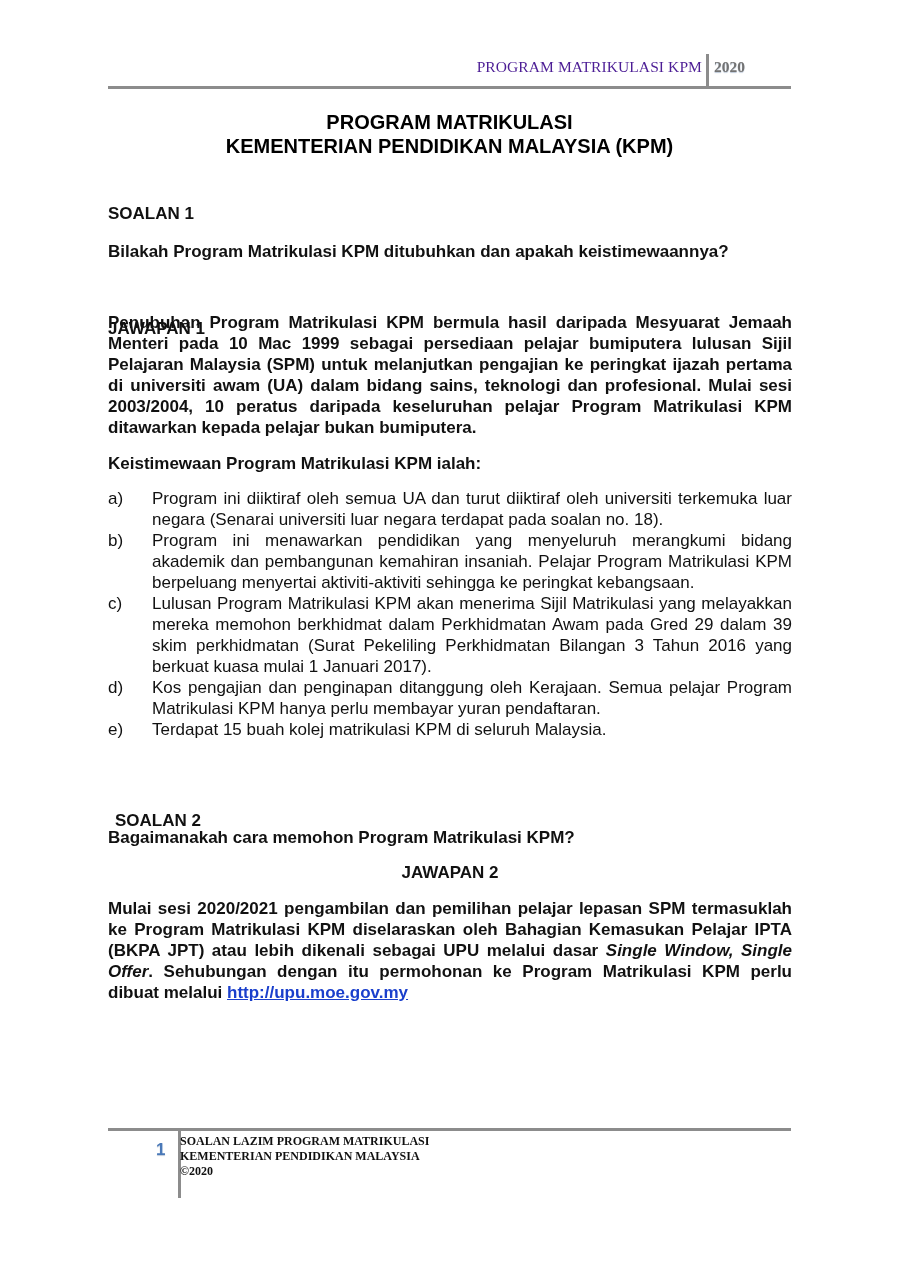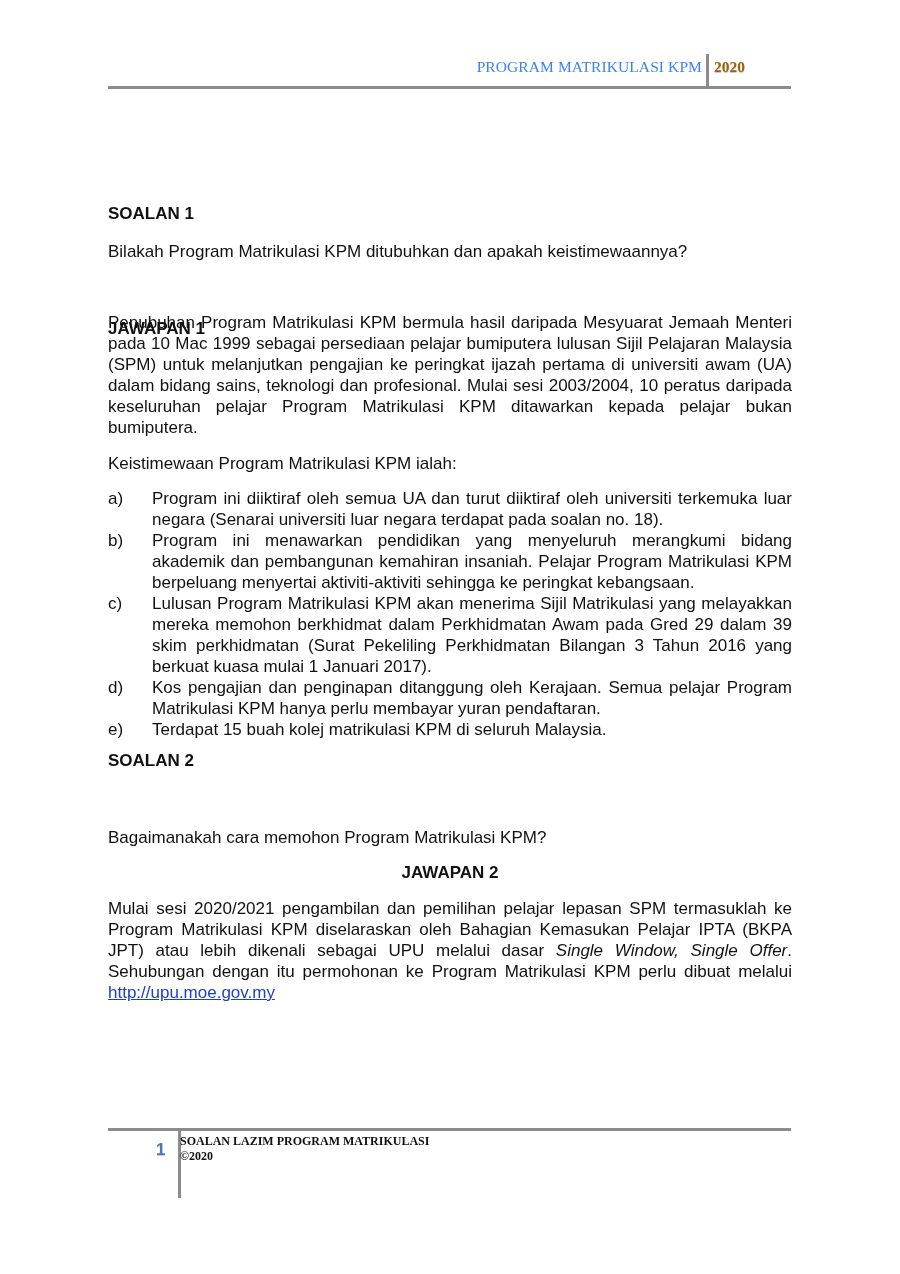--- a/index.html
+++ b/index.html
@@ -1,31 +1,31 @@
 <!DOCTYPE html>
 <html><head>
 <meta charset="utf-8">
 <style>
   * { box-sizing: border-box; margin: 0; padding: 0; }
   html, body { width: 900px; height: 1274px; background: #ffffff; }
   body { position: relative; font-family: "Liberation Sans", sans-serif; color: #111; overflow: hidden; }
 
   
   .hdr-text { position: absolute; top: 58px; left: 440px; width: 262px; text-align: right;
-    font-family: "Liberation Serif", serif; font-size: 15.5px; color: #3b82f6; letter-spacing: 0.1px; }
+    font-family: "Liberation Serif", serif; font-size: 15.5px; color: #4c1d95; letter-spacing: 0.1px; }
   .hdr-vline { position: absolute; top: 54px; left: 706px; width: 3px; height: 34px; background: #8c8c8c; }
   .hdr-year { position: absolute; top: 58px; left: 714px; font-family: "Liberation Serif", serif;
-    font-weight: bold; font-size: 15.5px; color: #a16207; text-shadow: 0 1px 1px #bcc8d8; }
+    font-weight: bold; font-size: 15.5px; color: #737373; text-shadow: 0 1px 1px #bcc8d8; }
   .hdr-line { position: absolute; top: 86px; left: 108px; width: 683px; height: 3px; background: #8c8c8c; }
 
   
   .title { position: absolute; top: 110px; left: 108px; width: 683px; text-align: center;
     font-weight: bold; font-size: 20px; line-height: 24px; color: #000; }
 
-  .content { position: absolute; left: 108px; width: 684px; font-size: 17px; line-height: 21px; color: #111; }
+  .content { position: absolute; left: 108px; width: 684px; font-size: 17px; line-height: 21px; color: #111; font-weight: bold; }
   .h { font-weight: bold; font-size: 17px; }
   .para { text-align: justify; }
   .list { position: absolute; left: 108px; width: 684px; font-size: 17px; line-height: 21px; }
   .li { display: flex; }
   .li .mk { width: 44px; flex: 0 0 44px; }
   .li .tx { flex: 1; text-align: justify; }
   a.link { color: #1a3fcc; text-decoration: underline; }
   em { font-style: italic; }
 
   
@@ -38,20 +38,22 @@
 </style>
 </head>
 <body>
 
 <div class="hdr-text">PROGRAM MATRIKULASI KPM</div>
 <div class="hdr-vline"></div>
 <div class="hdr-year">2020</div>
 <div class="hdr-line"></div>
 
 <div class="title">
+  <div>PROGRAM MATRIKULASI</div>
+  <div>KEMENTERIAN PENDIDIKAN MALAYSIA (KPM)</div>
 </div>
 
 <div class="content h" style="top:203px;">SOALAN 1</div>
 <div class="content" style="top:241px;">Bilakah Program Matrikulasi KPM ditubuhkan dan apakah keistimewaannya?</div>
 <div class="content h" style="top:276px;margin-top:42px;">JAWAPAN 1</div>
 <div class="content para" style="top:312px;">Penubuhan Program Matrikulasi KPM bermula hasil daripada Mesyuarat Jemaah Menteri pada 10 Mac 1999 sebagai persediaan pelajar bumiputera lulusan Sijil Pelajaran Malaysia (SPM) untuk melanjutkan pengajian ke peringkat ijazah pertama di universiti awam (UA) dalam bidang sains, teknologi dan profesional. Mulai sesi 2003/2004, 10 peratus daripada keseluruhan pelajar Program Matrikulasi KPM ditawarkan kepada pelajar bukan bumiputera.</div>
 <div class="content" style="top:453px;">Keistimewaan Program Matrikulasi KPM ialah:</div>
 
 <div class="list" style="top:488px;">
   <div class="li">
@@ -69,24 +71,25 @@
   <div class="li">
     <span class="mk">d)</span>
     <span class="tx">Kos pengajian dan penginapan ditanggung oleh Kerajaan. Semua pelajar Program Matrikulasi KPM hanya perlu membayar yuran pendaftaran.</span>
   </div>
   <div class="li">
     <span class="mk">e)</span>
     <span class="tx">Terdapat 15 buah kolej matrikulasi KPM di seluruh Malaysia.</span>
   </div>
 </div>
 
-<div class="content h" style="top:750px;">SOALAN 2</div>
+<div class="content h" style="top:810px;margin-left:7px;">SOALAN 2</div>
 <div class="content" style="top:827px;">Bagaimanakah cara memohon Program Matrikulasi KPM?</div>
 <div class="content h" style="top:862px;text-align:center;">JAWAPAN 2</div>
 <div class="content para" style="top:898px;"><span>Mulai sesi 2020/2021 pengambilan dan pemilihan pelajar lepasan SPM termasuklah ke Program Matrikulasi KPM diselaraskan oleh Bahagian Kemasukan Pelajar IPTA (BKPA JPT) atau lebih dikenali sebagai UPU melalui dasar </span><em>Single Window, Single Offer</em><span>. Sehubungan dengan itu permohonan ke Program Matrikulasi KPM perlu dibuat melalui </span><a class="link">http://upu.moe.gov.my</a></div>
 
 <div class="ftr-line"></div>
 <div class="ftr-vline"></div>
 <div class="ftr-page">1</div>
 <div class="ftr-text">
   <div>SOALAN LAZIM PROGRAM MATRIKULASI</div>
+  <div>KEMENTERIAN PENDIDIKAN MALAYSIA</div>
   <div>©2020</div>
 </div>
 
 </body></html>

